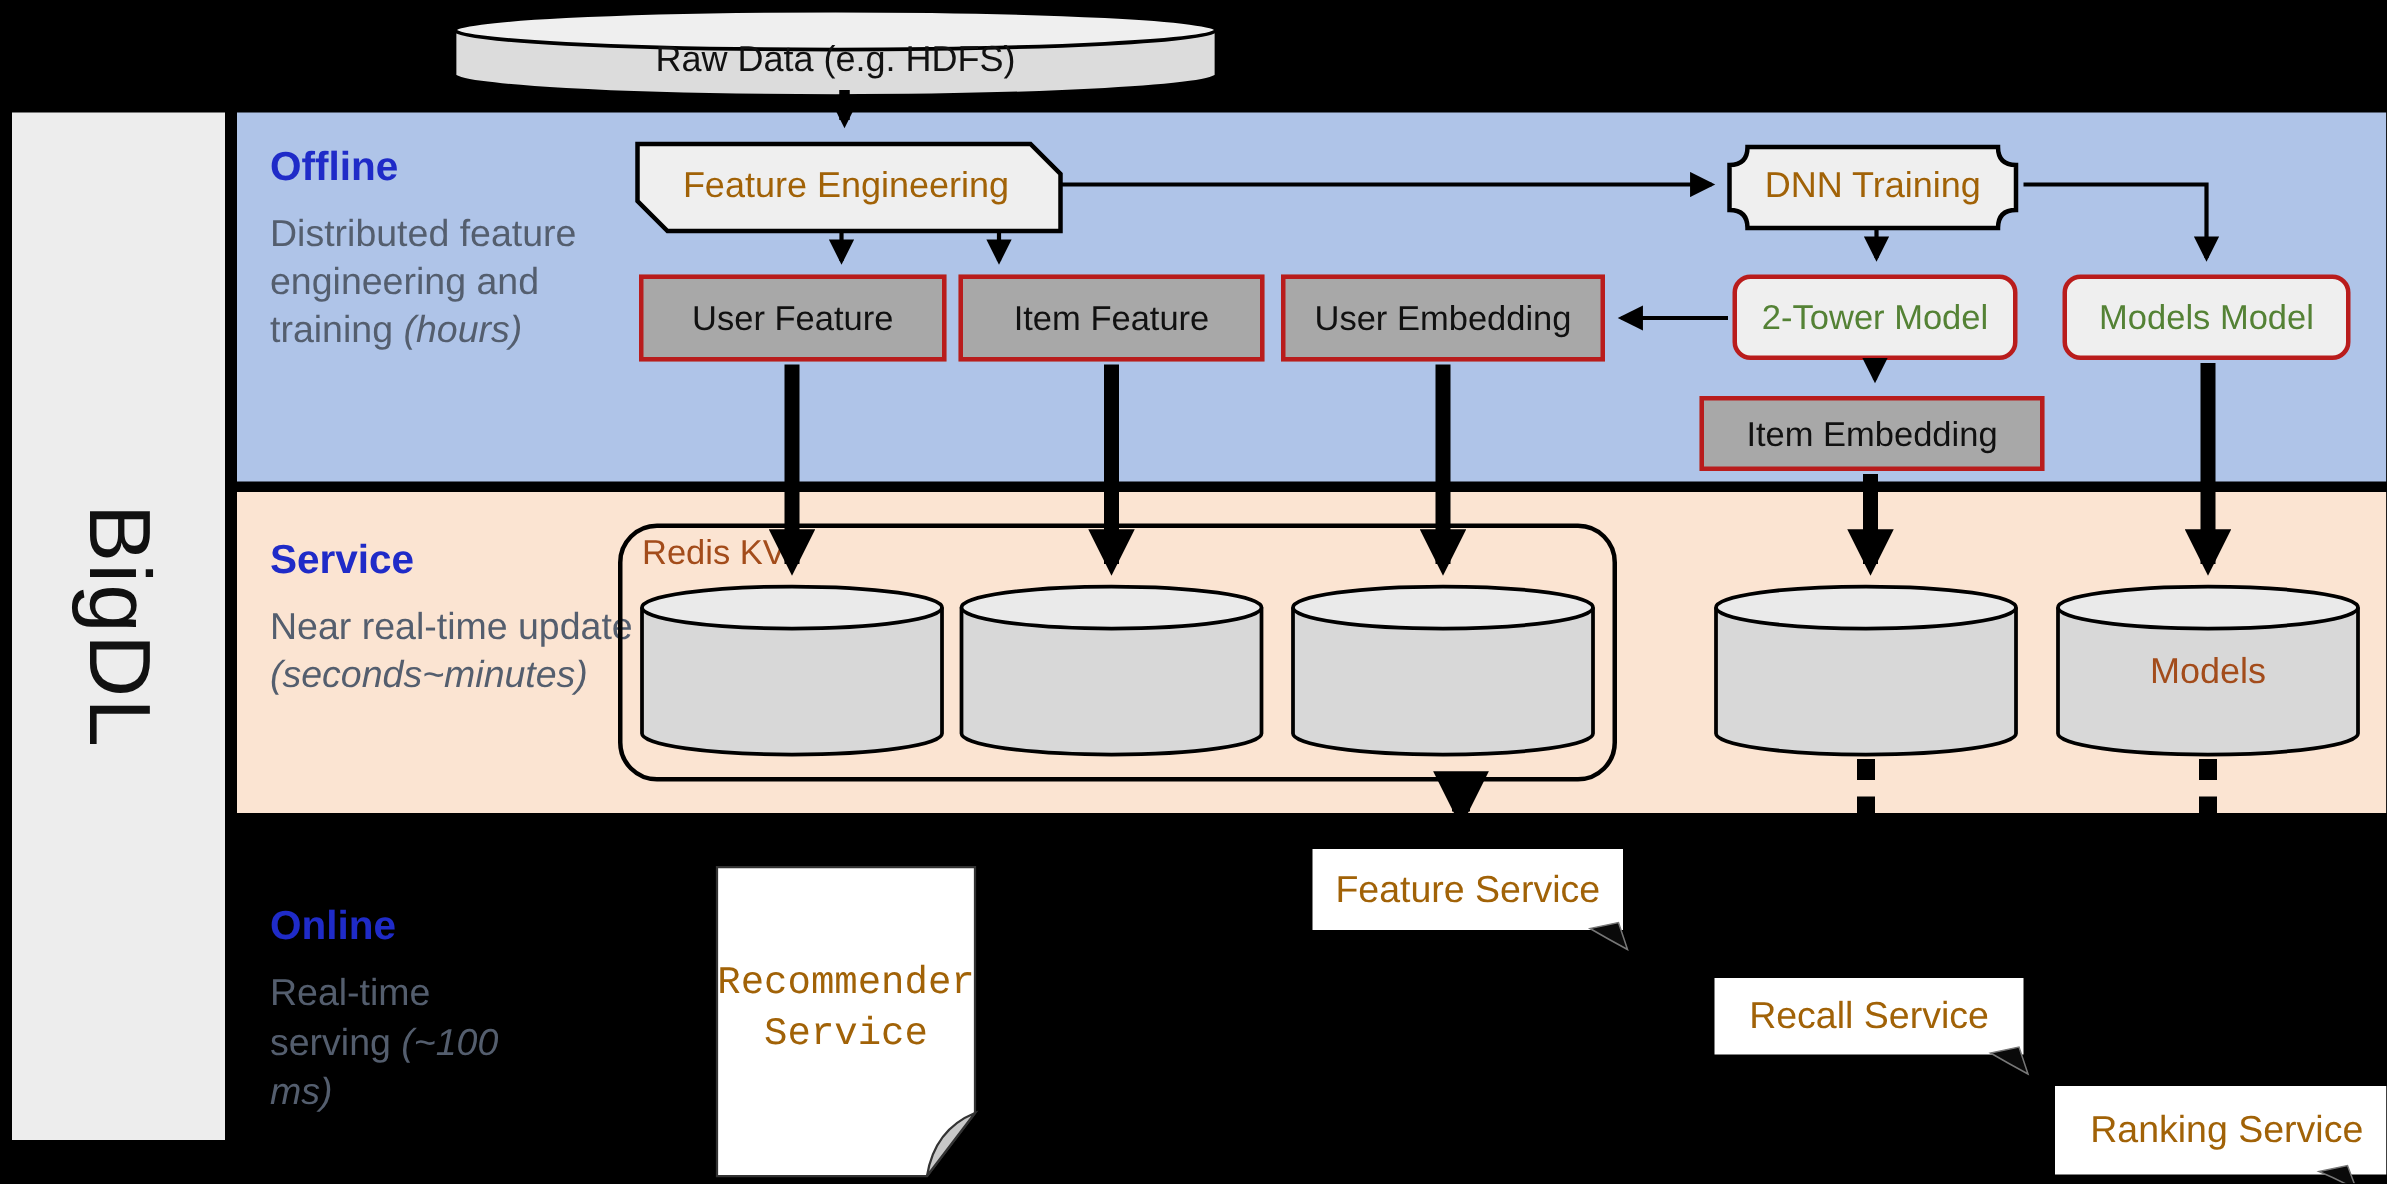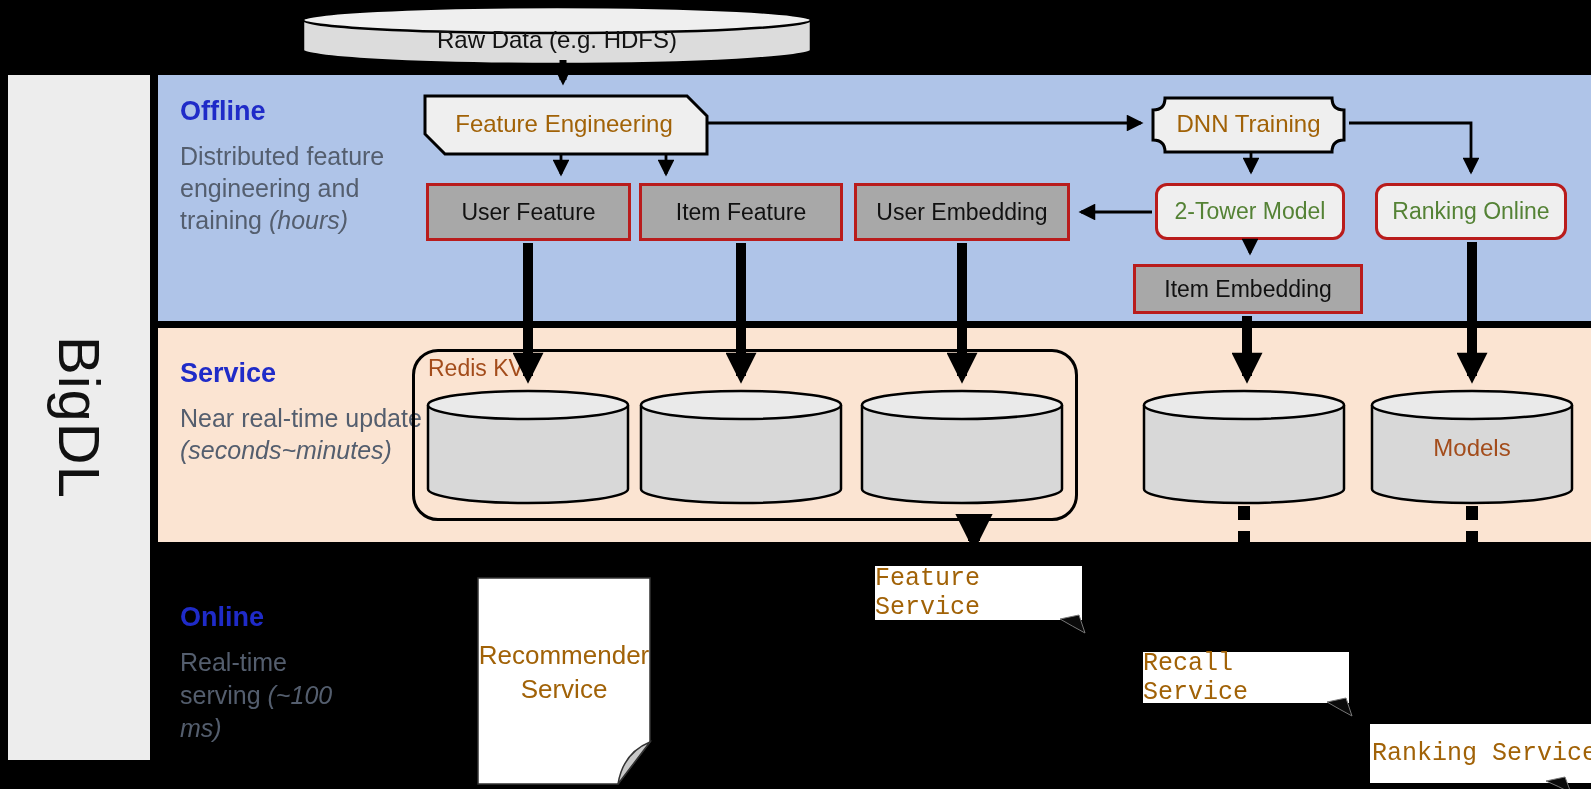--- a/index.html
+++ b/index.html
@@ -33,21 +33,21 @@
   .lbl{display:flex;align-items:center;justify-content:center;text-align:center;}
   .txt-blue{color:#a16207;}
   .txt-green{color:#548235;}
   .txt-brown{color:#a34c1b;}
   
   .redis-box{left:412px;top:349px;width:666px;height:172px;box-sizing:border-box;
     border:3px solid #000;border-radius:26px;background:transparent;}
   .redis-label{left:428px;top:355px;font-size:23px;}
   .cyl-label{width:208px;font-size:24px;justify-content:center;}
   
-  .svc{background:#fff;display:flex;align-items:center;justify-content:center;font-size:25px;font-family:Liberation Mono, monospace;}
+  .svc{background:#fff;display:flex;align-items:center;justify-content:center;font-size:25px;}
   .doc-label{font-size:26px;line-height:34px;}
   svg{display:block;}
 </style>
 </head>
 <body>
 
 <div class="stage">
 
   <div class="abs band band-offline"></div>
   <div class="abs band band-nearline"></div>
@@ -81,21 +81,21 @@
     <path d="M16,4 H183 Q183,16 195,16 V46 Q183,46 183,58 H16 Q16,46 4,46 V16 Q16,16 16,4 Z" fill="#efefef" stroke="#000" stroke-width="3"></path>
   </svg>
   <div class="abs lbl txt-blue" style="left:1153px;top:96px;width:191px;height:56px;font-size:24px;">DNN Training</div>
 
   <div class="abs node" style="left:426px;top:183px;width:205px;height:58px;">User Feature</div>
   <div class="abs node" style="left:639px;top:183px;width:204px;height:58px;">Item Feature</div>
   <div class="abs node" style="left:854px;top:183px;width:216px;height:58px;">User Embedding</div>
   <div class="abs node" style="left:1133px;top:264px;width:230px;height:50px;">Item Embedding</div>
 
   <div class="abs node node-light txt-green" style="left:1155px;top:183px;width:190px;height:57px;">2-Tower Model</div>
-  <div class="abs node node-light txt-green" style="left:1375px;top:183px;width:192px;height:57px;">Ranking Online</div>
+  <div class="abs node node-light txt-green" style="left:1375px;top:183px;width:192px;height:57px;">Models Model</div>
 
   <div class="abs redis-box"></div>
   <div class="abs txt-brown redis-label">Redis KV</div>
 
   <svg class="abs" style="left:424px;top:388px;" width="208" height="120">
     <path d="M4,17 v84 a100,14 0 0 0 200,0 v-84" fill="#d8d8d8" stroke="#000" stroke-width="2.5"></path>
     <ellipse cx="104" cy="17" rx="100" ry="14" fill="#eaeaea" stroke="#000" stroke-width="2.5"></ellipse>
   </svg>
   <svg class="abs" style="left:637px;top:388px;" width="208" height="120">
     <path d="M4,17 v84 a100,14 0 0 0 200,0 v-84" fill="#d8d8d8" stroke="#000" stroke-width="2.5"></path>
@@ -118,21 +118,21 @@
   <div class="abs lbl txt-brown cyl-label" style="left:1368px;top:434px;">Models</div>
 
   <div class="abs svc txt-blue" style="left:875px;top:566px;width:207px;height:54px;">Feature Service</div>
   <div class="abs svc txt-blue" style="left:1143px;top:652px;width:206px;height:51px;">Recall Service</div>
   <div class="abs svc txt-blue" style="left:1370px;top:724px;width:229px;height:59px;">Ranking Service</div>
 
   <svg class="abs" style="left:476px;top:576px;" width="182" height="212">
     <path d="M2,2 H174 V166 L142,208 H2 Z" fill="#ffffff" stroke="#333" stroke-width="1.5"></path>
     <path d="M174,166 L142,208 Q147,177 174,166 Z" fill="#c8c8c8" stroke="#333" stroke-width="1.5"></path>
   </svg>
-  <div class="abs lbl txt-blue doc-label" style="left:480px;top:638px;width:168px;">Recommender Service</div>
+  <div class="abs lbl txt-blue doc-label" style="left:480px;top:638px;width:168px;font-family:Liberation Mono, monospace;">Recommender Service</div>
 
   <svg class="abs" style="left:0;top:0;pointer-events:none;" width="1591" height="789">
     <defs>
       <marker id="mA" viewBox="0 0 10 10" refX="8.5" refY="5" markerWidth="6.5" markerHeight="6" orient="auto">
         <path d="M0,0 L10,5 L0,10 Z" fill="#000"></path>
       </marker>
       <marker id="mB" viewBox="0 0 10 10" refX="7.5" refY="5" markerWidth="3.4" markerHeight="3.1" orient="auto">
         <path d="M0,0 L10,5 L0,10 Z" fill="#000"></path>
       </marker>
     </defs>

